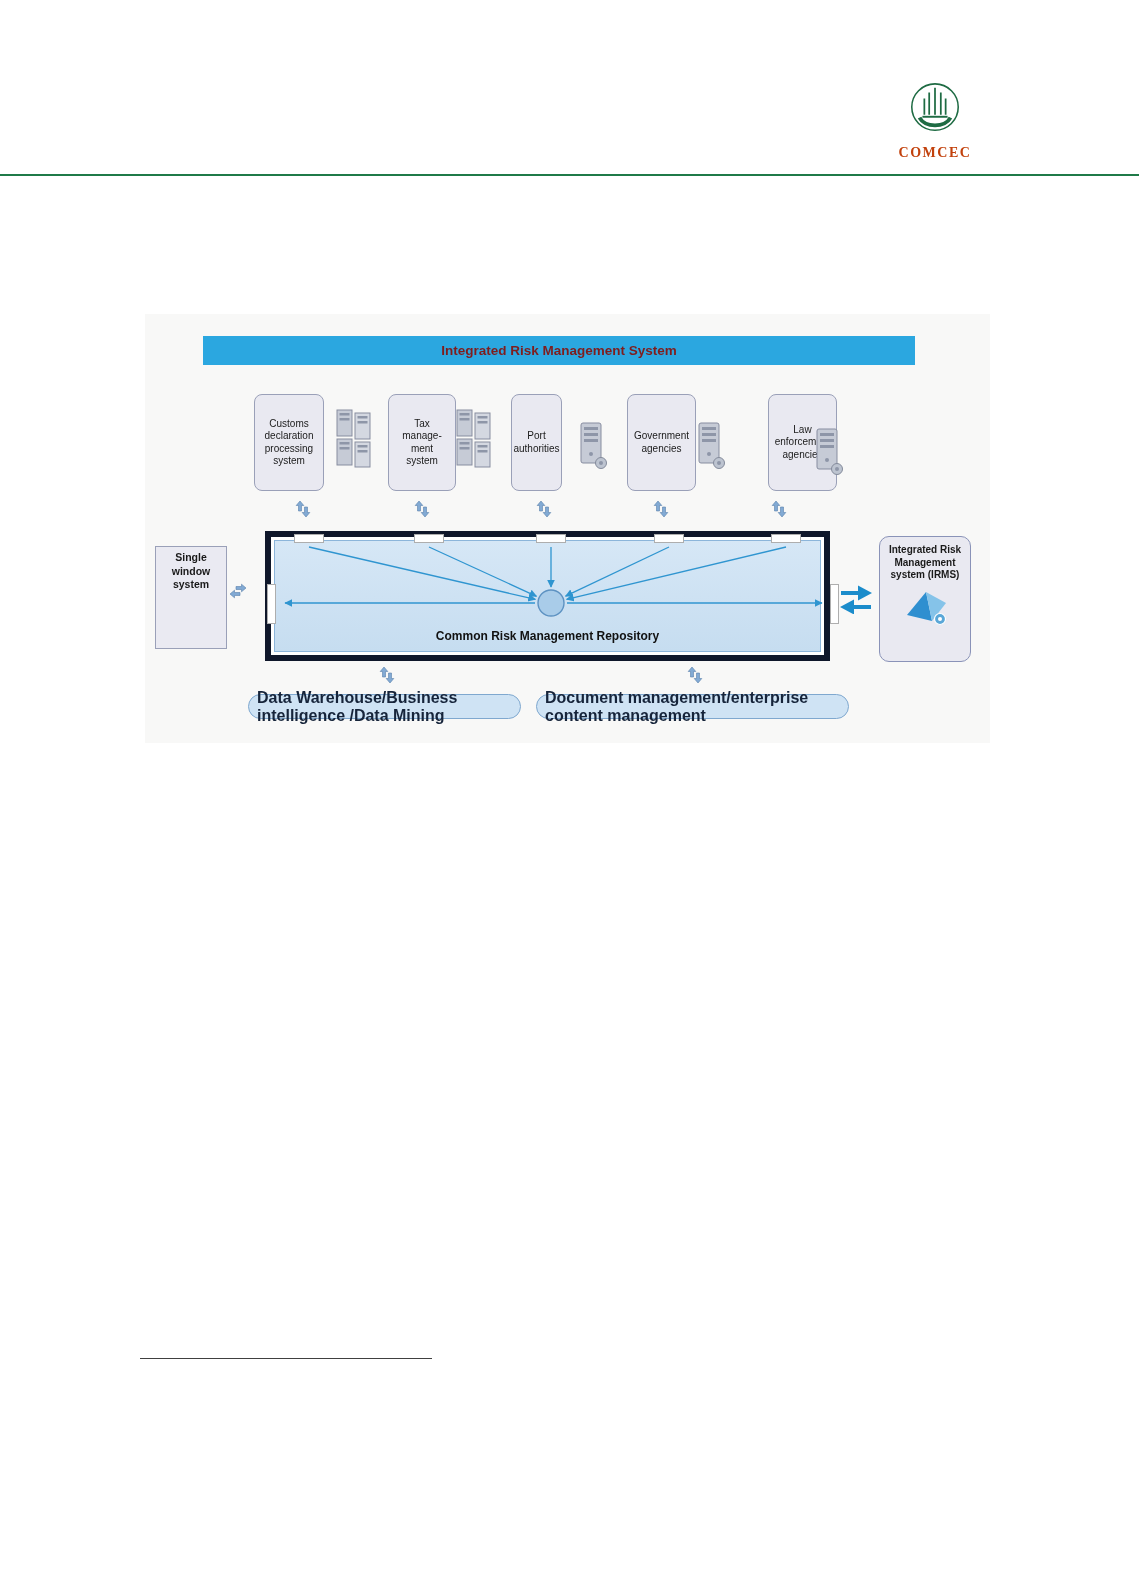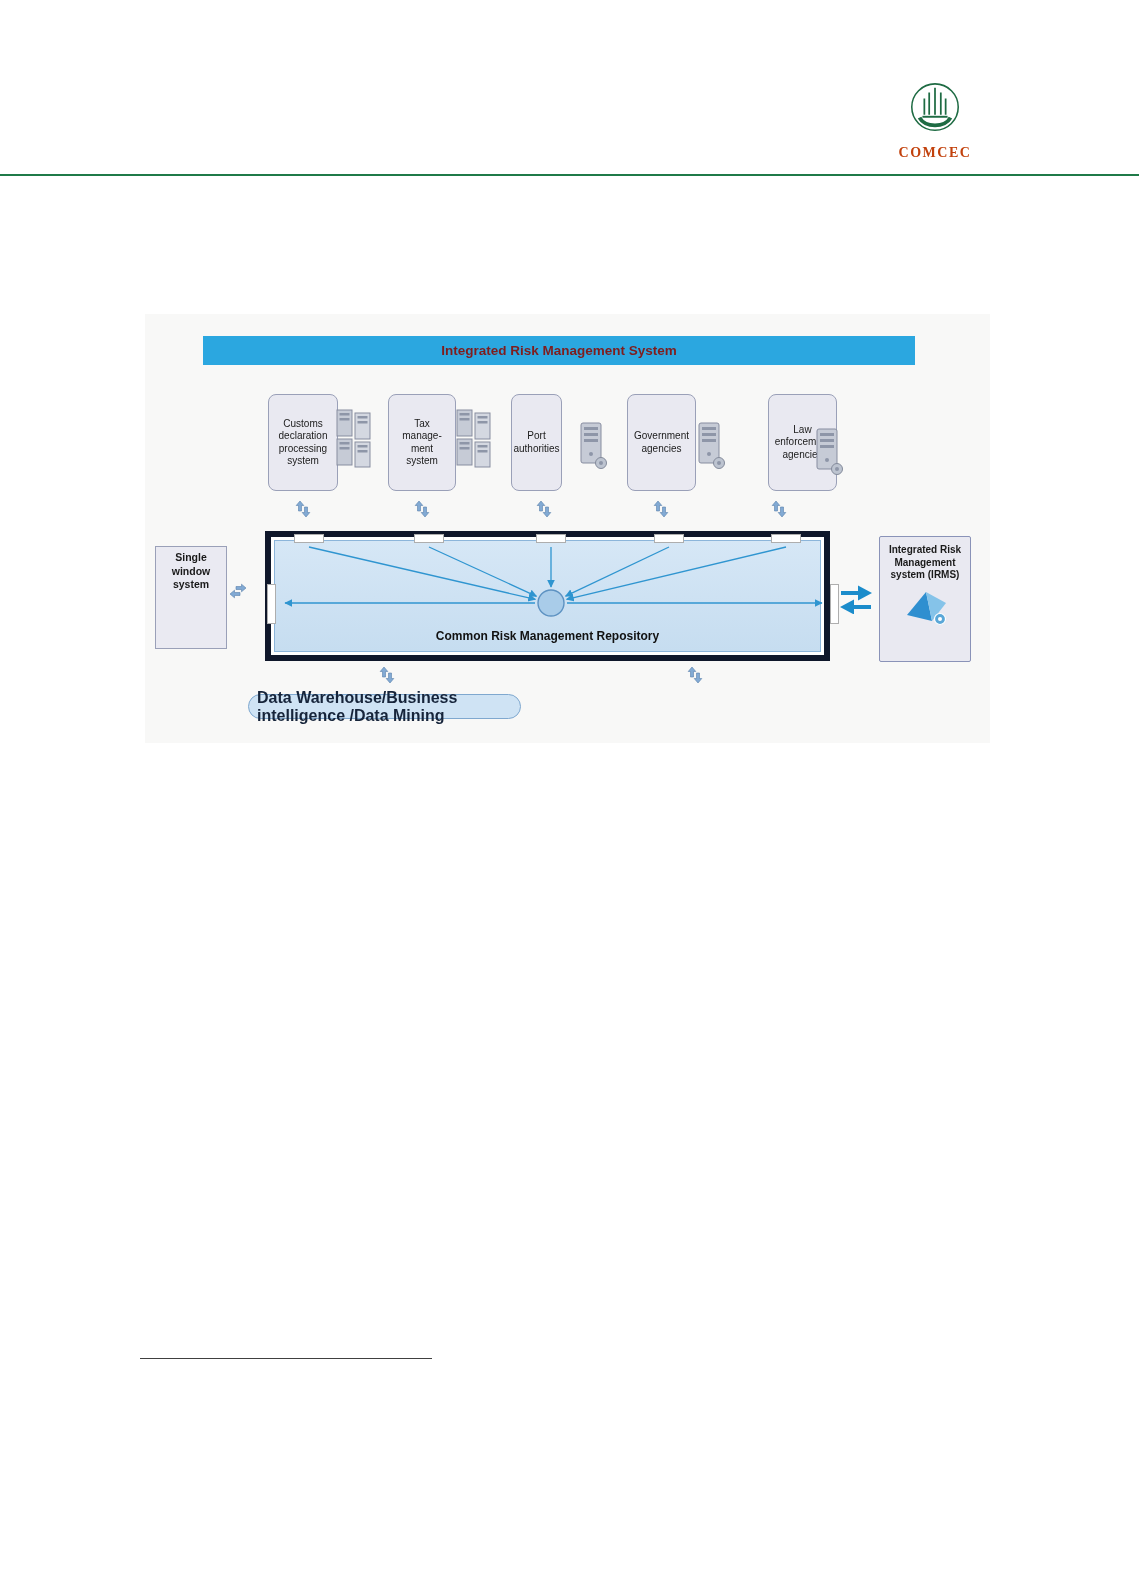--- a/index.html
+++ b/index.html
@@ -26,21 +26,21 @@
     background:#2ba7e0; color:#7f1d1d; font-weight:bold; font-size:13.5px;
     display:flex; align-items:center; justify-content:center;
   }
 
   .node {
     position:absolute; top:80px; height:97px;
     background:#e9e9f1; border:1px solid #9aa0b8; border-radius:8px;
     display:flex; align-items:center; justify-content:center; text-align:center;
     font-size:10px; line-height:1.25; padding:4px 5px; z-index:2;
   }
-  .n1 { left:123px; width:70px; }
+  .n1 { left:109px; width:70px; }
   .n2 { left:243px; width:68px;align-items:center; }
   .n3 { left:366px; width:51px; }
   .n4 { left:482px; width:69px; }
   .n5 { left:600px; width:69px;margin-left:23px; }
 
   .servers { position:absolute; z-index:3; }
   .sv1 { left:191px; top:94px; }
   .sv2 { left:311px; top:94px; }
   .sv3 { left:433px; top:108px; }
   .sv4 { left:551px; top:108px; }
@@ -77,21 +77,21 @@
 
   .sw-box {
     position:absolute; left:10px; top:232px; width:72px; height:103px;
     background:#eaeaf2; border:1px solid #9aa0b8;
     display:flex; justify-content:center; text-align:center;
     font-size:10.5px; font-weight:bold; line-height:1.3; padding:4px;
   }
 
   .irms-box {
     position:absolute; left:734px; top:222px; width:92px; height:126px;
-    background:#e9e9f1; border:1px solid #8a93b8; border-radius:2px;
+    background:#e9e9f1; border:1px solid #8a93b8; border-radius:10px;
     text-align:center; font-size:10px; font-weight:bold; line-height:1.25;
     padding:7px 4px 0 4px;
   }
   .irms-icon { margin-top:6px; }
 
   .exchange { position:absolute; left:692px; top:268px; z-index:3; }
 
   .pill {
     position:absolute; top:380px; height:25px;
     background:#cfe3f4; border:1px solid #7fa8cf; border-radius:13px;
@@ -290,18 +290,21 @@
       <path d="M5.5 11 L5.5 5.5 L3.2 5.5 L7 1 L10.8 5.5 L8.5 5.5 L8.5 11 Z" fill="#82aad4" stroke="#5b82ab" stroke-width="0.6"></path>
       <path d="M11.5 7 L11.5 12.5 L9.2 12.5 L13 17 L16.8 12.5 L14.5 12.5 L14.5 7 Z" fill="#82aad4" stroke="#5b82ab" stroke-width="0.6"></path>
     </svg>
     <svg class="sync sy-p2" viewBox="0 0 20 18">
       <path d="M5.5 11 L5.5 5.5 L3.2 5.5 L7 1 L10.8 5.5 L8.5 5.5 L8.5 11 Z" fill="#82aad4" stroke="#5b82ab" stroke-width="0.6"></path>
       <path d="M11.5 7 L11.5 12.5 L9.2 12.5 L13 17 L16.8 12.5 L14.5 12.5 L14.5 7 Z" fill="#82aad4" stroke="#5b82ab" stroke-width="0.6"></path>
     </svg>
     <div class="pill p1">
       <span>Data Warehouse/Business intelligence /Data Mining</span>
     </div>
+    <div class="pill p2">
+      <span>Document management/enterprise content management</span>
+    </div>
 
   </div>
 
   <div class="footnote-rule"></div>
 
 </div>
 
 </body></html>

